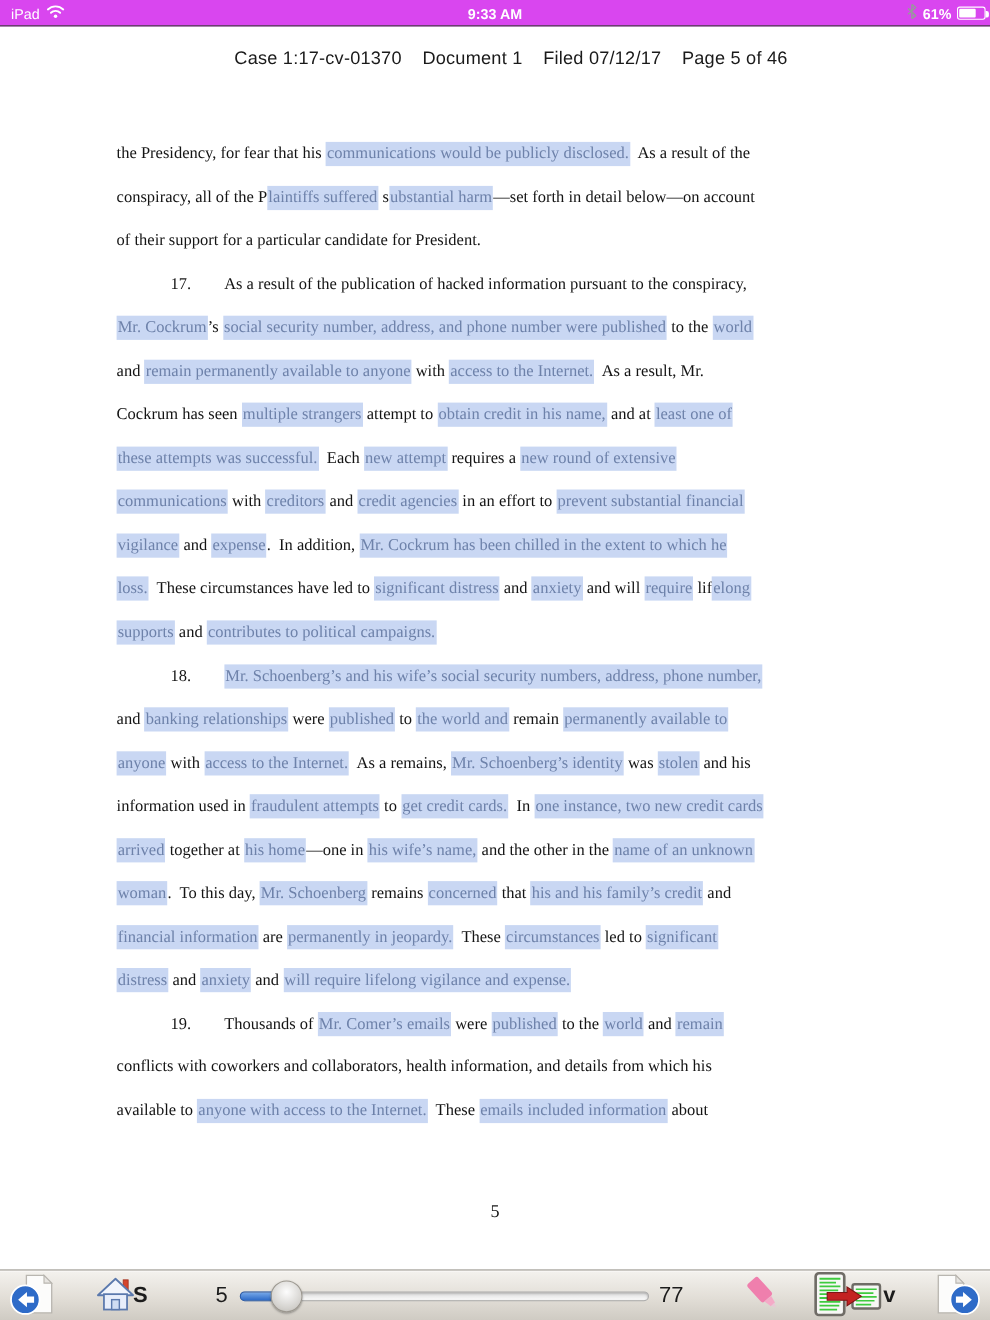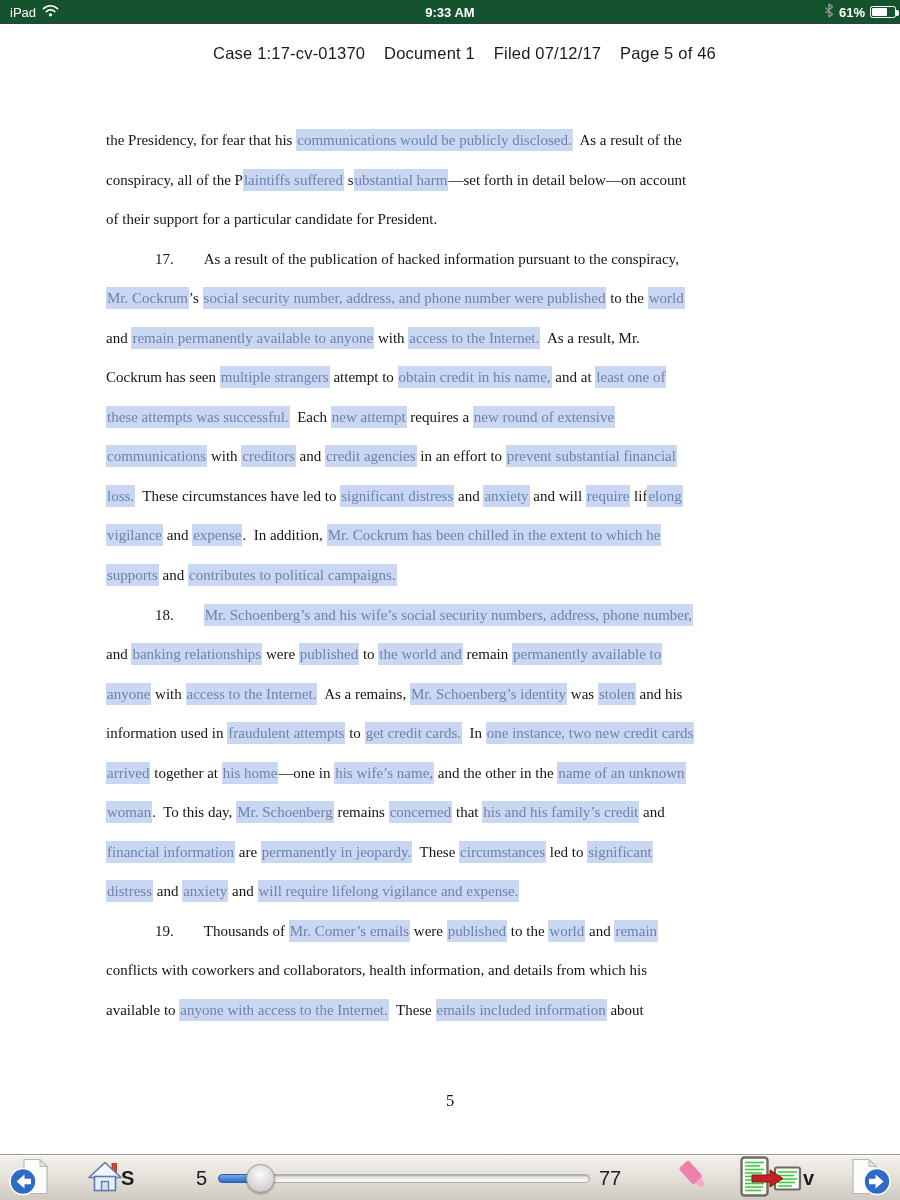--- a/index.html
+++ b/index.html
@@ -4,21 +4,21 @@
 <style>
   * { margin:0; padding:0; box-sizing:border-box; }
   html,body { width:900px; height:1200px; }
   body {
     position:relative; background:#fff; overflow:hidden;
     font-family:"Liberation Serif","DejaVu Serif",serif;
   }
   
   .status-bar {
     position:absolute; top:0; left:0; width:900px; height:24px;
-    background:#14532d; border-bottom:1px solid #3c3c3c;
+    background:#d946ef; border-bottom:1px solid #3c3c3c;
     color:#fff; font-family:"Liberation Sans","DejaVu Sans",sans-serif; font-size:13px;
   }
   .sb-left { position:absolute; left:10px; top:0; height:24px; display:flex; align-items:center; gap:6px; }
   .sb-center { position:absolute; left:0; right:0; top:0; height:24px; display:flex; align-items:center; justify-content:center; font-weight:bold;text-align:right; }
   .sb-right { position:absolute; right:4px; top:0; height:24px; display:flex; align-items:center; gap:5px; }
   .sb-batt-pct { font-weight:bold; }
   .batt { position:relative; width:26px; height:12px; border:1px solid #fff; border-radius:2.5px; }
   .batt-fill { position:absolute; left:1px; top:1px; bottom:1px; width:61%; background:#fff; border-radius:1px; }
   .batt-nub { position:absolute; right:-4px; top:3px; width:3px; height:6px; background:#fff; border-radius:0 2px 2px 0; }
   
@@ -112,22 +112,22 @@
 <div class="doc" id="doc-lines">
     <div class="line"><span>the Presidency, for fear that his </span><span class="hl">communications would be publicly disclosed.</span><span>  As a result of the</span></div>
     <div class="line"><span>conspiracy, all of the P</span><span class="hl">laintiffs suffered</span><span> s</span><span class="hl">ubstantial harm</span><span>—set forth in detail below—on account</span></div>
     <div class="line"><span>of their support for a particular candidate for President.</span></div>
     <div class="line indent"><span>17.</span><span class="tabgap" style="width: 30px;"></span><span>As a result of the publication of hacked information pursuant to the conspiracy,</span></div>
     <div class="line"><span class="hl">Mr. Cockrum</span><span>’s </span><span class="hl">social security number, address, and phone number were published</span><span> to the </span><span class="hl">world</span></div>
     <div class="line"><span>and </span><span class="hl">remain permanently available to anyone</span><span> with </span><span class="hl">access to the Internet.</span><span>  As a result, Mr.</span></div>
     <div class="line"><span>Cockrum has seen </span><span class="hl">multiple strangers</span><span> attempt to </span><span class="hl">obtain credit in his name,</span><span> and at </span><span class="hl">least one of</span></div>
     <div class="line"><span class="hl">these attempts was successful.</span><span>  Each </span><span class="hl">new attempt</span><span> requires a </span><span class="hl">new round of extensive</span></div>
     <div class="line"><span class="hl">communications</span><span> with </span><span class="hl">creditors</span><span> and </span><span class="hl">credit agencies</span><span> in an effort to </span><span class="hl">prevent substantial financial</span></div>
+    <div class="line"><span class="hl">vigilance</span><span> and </span><span class="hl">expense</span><span>.  In addition, </span><span class="hl">Mr. Cockrum has been chilled in the extent to which he</span></div>
     <div class="line"><span class="hl">loss.</span><span>  These circumstances have led to </span><span class="hl">significant distress</span><span> and </span><span class="hl">anxiety</span><span> and will </span><span class="hl">require</span><span> lif</span><span class="hl">elong</span></div>
-    <div class="line"><span class="hl">vigilance</span><span> and </span><span class="hl">expense</span><span>.  In addition, </span><span class="hl">Mr. Cockrum has been chilled in the extent to which he</span></div>
     <div class="line"><span class="hl">supports</span><span> and </span><span class="hl">contributes to political campaigns.</span></div>
     <div class="line indent"><span>18.</span><span class="tabgap" style="width: 30px;"></span><span class="hl">Mr. Schoenberg’s and his wife’s social security numbers, address, phone number,</span></div>
     <div class="line"><span>and </span><span class="hl">banking relationships</span><span> were </span><span class="hl">published</span><span> to </span><span class="hl">the world and</span><span> remain </span><span class="hl">permanently available to</span></div>
     <div class="line"><span class="hl">anyone</span><span> with </span><span class="hl">access to the Internet.</span><span>  As a remains, </span><span class="hl">Mr. Schoenberg’s identity</span><span> was </span><span class="hl">stolen</span><span> and his</span></div>
     <div class="line"><span>information used in </span><span class="hl">fraudulent attempts</span><span> to </span><span class="hl">get credit cards.</span><span>  In </span><span class="hl">one instance, two new credit cards</span></div>
     <div class="line"><span class="hl">arrived</span><span> together at </span><span class="hl">his home</span><span>—one in </span><span class="hl">his wife’s name,</span><span> and the other in the </span><span class="hl">name of an unknown</span></div>
     <div class="line"><span class="hl">woman</span><span>.  To this day, </span><span class="hl">Mr. Schoenberg</span><span> remains </span><span class="hl">concerned</span><span> that </span><span class="hl">his and his family’s credit</span><span> and</span></div>
     <div class="line"><span class="hl">financial information</span><span> are </span><span class="hl">permanently in jeopardy.</span><span>  These </span><span class="hl">circumstances</span><span> led to </span><span class="hl">significant</span></div>
     <div class="line"><span class="hl">distress</span><span> and </span><span class="hl">anxiety</span><span> and </span><span class="hl">will require lifelong vigilance and expense.</span></div>
     <div class="line indent"><span>19.</span><span class="tabgap" style="width: 30px;"></span><span>Thousands of </span><span class="hl">Mr. Comer’s emails</span><span> were </span><span class="hl">published</span><span> to the </span><span class="hl">world</span><span> and </span><span class="hl">remain</span></div>

